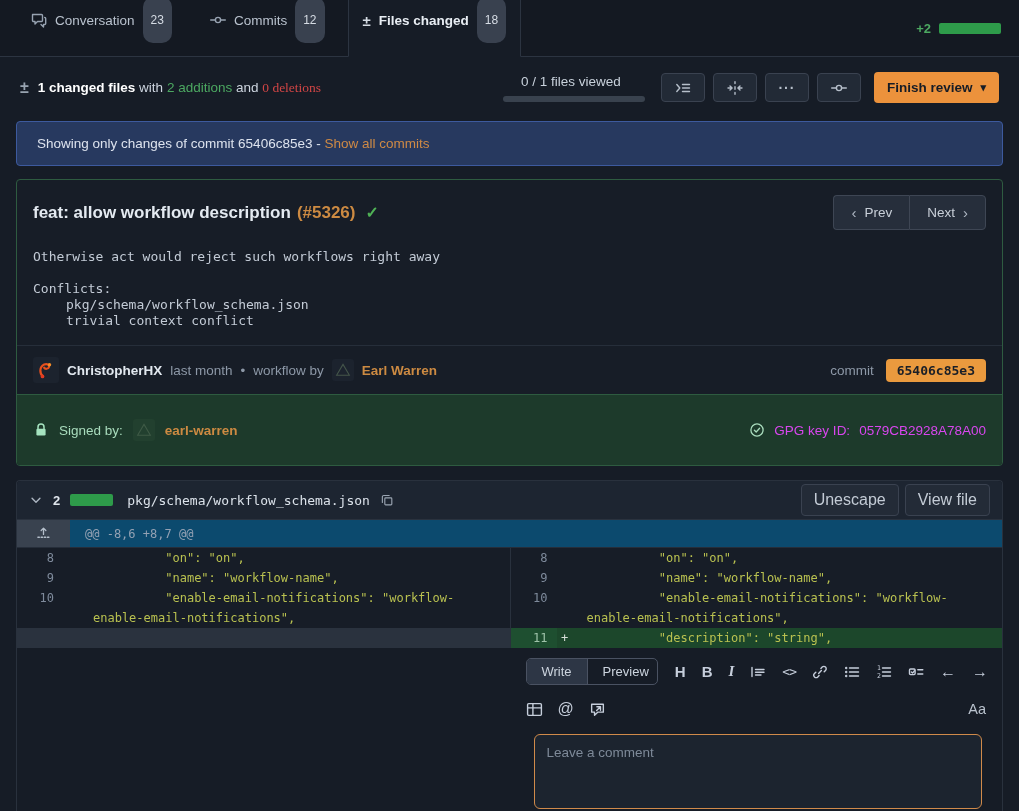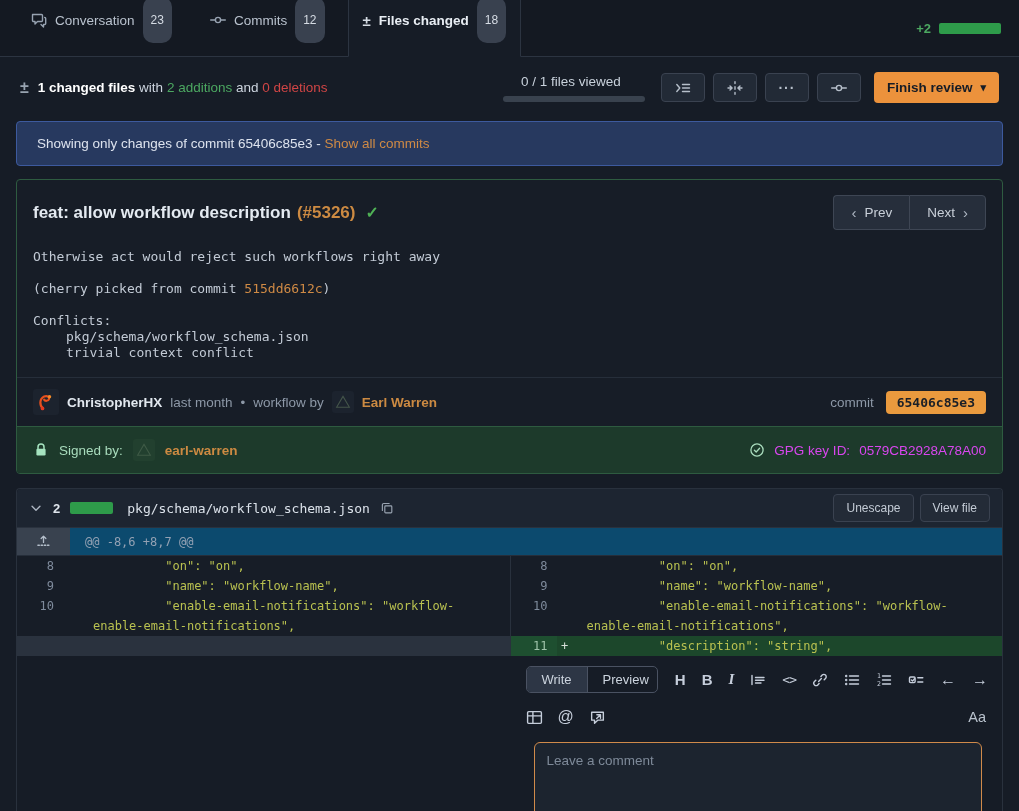--- a/index.html
+++ b/index.html
@@ -38,21 +38,21 @@
   .diffstat { margin-left:auto; align-self:center; display:flex; align-items:center; gap:8px; padding-right:6px; }
   .diffstat .plus { color:#4ca861; font-weight:700; font-size:13px; }
   .diffstat .bar { width:62px; height:11px; background:#2e9b4a; border-radius:2px; }
 
   
   .summary { display:flex; align-items:center; padding:15px 20px 13px 20px; }
   .sum-left { display:flex; align-items:center; gap:9px; font-size:13.5px; }
   .pm { color:#98a3b0; font-weight:700; font-size:16px; }
   .c-orange { color:#ffffff; font-weight:700; }
   .c-green  { color:#4ca861; }
-  .c-red    { color:#d04545; }
+  .c-red    { color:#d04545;font-family:Liberation Serif, serif; }
   .sum-right { margin-left:auto; display:flex; align-items:center; gap:8px; }
   .viewed { width:142px; margin-right:8px; }
   .viewed-label { color:#c8d1db; font-size:13.5px; text-align:left; padding-left:18px; }
   .viewed-bar { height:6px; background:#39424e; border-radius:3px; margin-top:7px; }
   .icon-btn {
     width:44px; height:29px; display:flex; align-items:center; justify-content:center;
     background:#222a36; border:1px solid #3a4250; border-radius:4px;
     color:#b6bfca; cursor:pointer; font-size:14px; letter-spacing:1px;
   }
   .finish-btn {
@@ -94,37 +94,37 @@
   .author-name { color:#e2e8ef; font-weight:700; }
   .muted { color:#8d98a7; }
   .committer-name { color:#cc8a42; font-weight:700; }
   .commit-sha-wrap { margin-left:auto; display:flex; align-items:center; gap:12px; }
   .sha-badge {
     background:#ea9a3e; color:#1a1f27; font-family:"DejaVu Sans Mono",monospace;
     font-weight:700; font-size:13px; padding:4px 11px; border-radius:4px; cursor:pointer;
   }
   .commit-signed {
     background:#1d3a2b; border-top:1px solid #2e5b40; border-radius:0 0 3px 3px;
-    padding:12px 16px; display:flex; align-items:center; gap:10px; font-size:13.5px; color:#a9dcbd;
+    padding:24px 16px; display:flex; align-items:center; gap:10px; font-size:13.5px; color:#a9dcbd;
   }
   .commit-signed .signer { color:#cc8a42; font-weight:700; }
   .gpg-wrap { margin-left:auto; display:flex; align-items:center; gap:9px; color:#d946ef;justify-content:space-between; }
 
   
   .diff-box { margin:14px 16px 0 16px; border:1px solid #29313d; border-bottom:none; border-radius:4px 4px 0 0; min-height:332px; background:#171d27; }
   .diff-head { height:39px; background:#1d2531; border-bottom:1px solid #2a323e; border-radius:4px 4px 0 0; display:flex; align-items:center; padding:0 12px; gap:10px; }
   .diff-head .chev { color:#adb6c2; cursor:pointer; }
   .diff-count { color:#dfe5ec; font-weight:700; font-size:13px; }
   .diff-bar { width:43px; height:12px; background:#2e9b4a; border-radius:2px; }
   .diff-file { font-family:"DejaVu Sans Mono",monospace; font-size:13px; color:#dbe2ea; margin-left:4px; }
   .copy-ic { color:#9aa5b2; cursor:pointer; }
   .diff-head-btns { margin-left:auto; display:flex; gap:6px; }
   .mini-btn {
     background:#232b37; border:1px solid #3a4250; border-radius:4px;
-    color:#c3cbd5; font-size:12px; padding:6px 12px; cursor:pointer;
+    color:#c3cbd5; font-size:16px; padding:6px 12px; cursor:pointer;
   }
   .hunk-row { display:flex; background:#0c4a6e; border-bottom:1px solid #262e3a; align-items:center; }
   .expand-btn { width:53px; background:#39424f; display:flex; align-items:center; justify-content:center; color:#b5bfcb; cursor:pointer; padding:6px 0; }
   .hunk-text { font-family:"DejaVu Sans Mono",monospace; font-size:12px; color:#93a1b3; align-self:center; padding-left:15px; }
 
   .drow { display:flex; }
   .dside { width:50%; display:flex; align-items:stretch; }
   .dside.rt { border-left:1px solid #29313d; }
   .lnum { width:46px; min-width:46px; text-align:right; padding:0 9px 0 0; font-family:"DejaVu Sans Mono",monospace; font-size:12px; line-height:20px; color:#7f8b9c; cursor:pointer; }
   .sign { width:16px; min-width:16px; font-family:"DejaVu Sans Mono",monospace; font-size:12px; line-height:20px; color:#d8e0d9; text-align:center; }
@@ -261,21 +261,20 @@
         <span>Prev</span>
       </button>
       <button class="pn-btn next">
         <span>Next</span>
         <span class="chev">›</span>
       </button>
     </div>
   </div>
   <div class="commit-body">
     <p>Otherwise act would reject such workflows right away</p>
-    <p><span>(cherry picked from commit </span><span class="hash">515dd6612c</span><span>)</span></p>
     <div>Conflicts:</div>
     <div class="ind">pkg/schema/workflow_schema.json</div>
     <div class="ind">trivial context conflict</div>
   </div>
   <div class="commit-author">
     <span class="avatar">
       <svg width="22" height="22" viewBox="0 0 24 24" fill="none">
         <path d="M8.5 19C5 16 4.5 8.5 10 6c3.2-1.4 6 .4 5.3 2.8-.7 2.4-4.6 2.3-5.3.7" stroke="#e8501e" stroke-width="2.4" stroke-linecap="round"></path>
         <circle cx="15.8" cy="6.2" r="1.9" fill="#f28c28"></circle>
         <circle cx="8.2" cy="19" r="2" fill="#e23b22"></circle>

